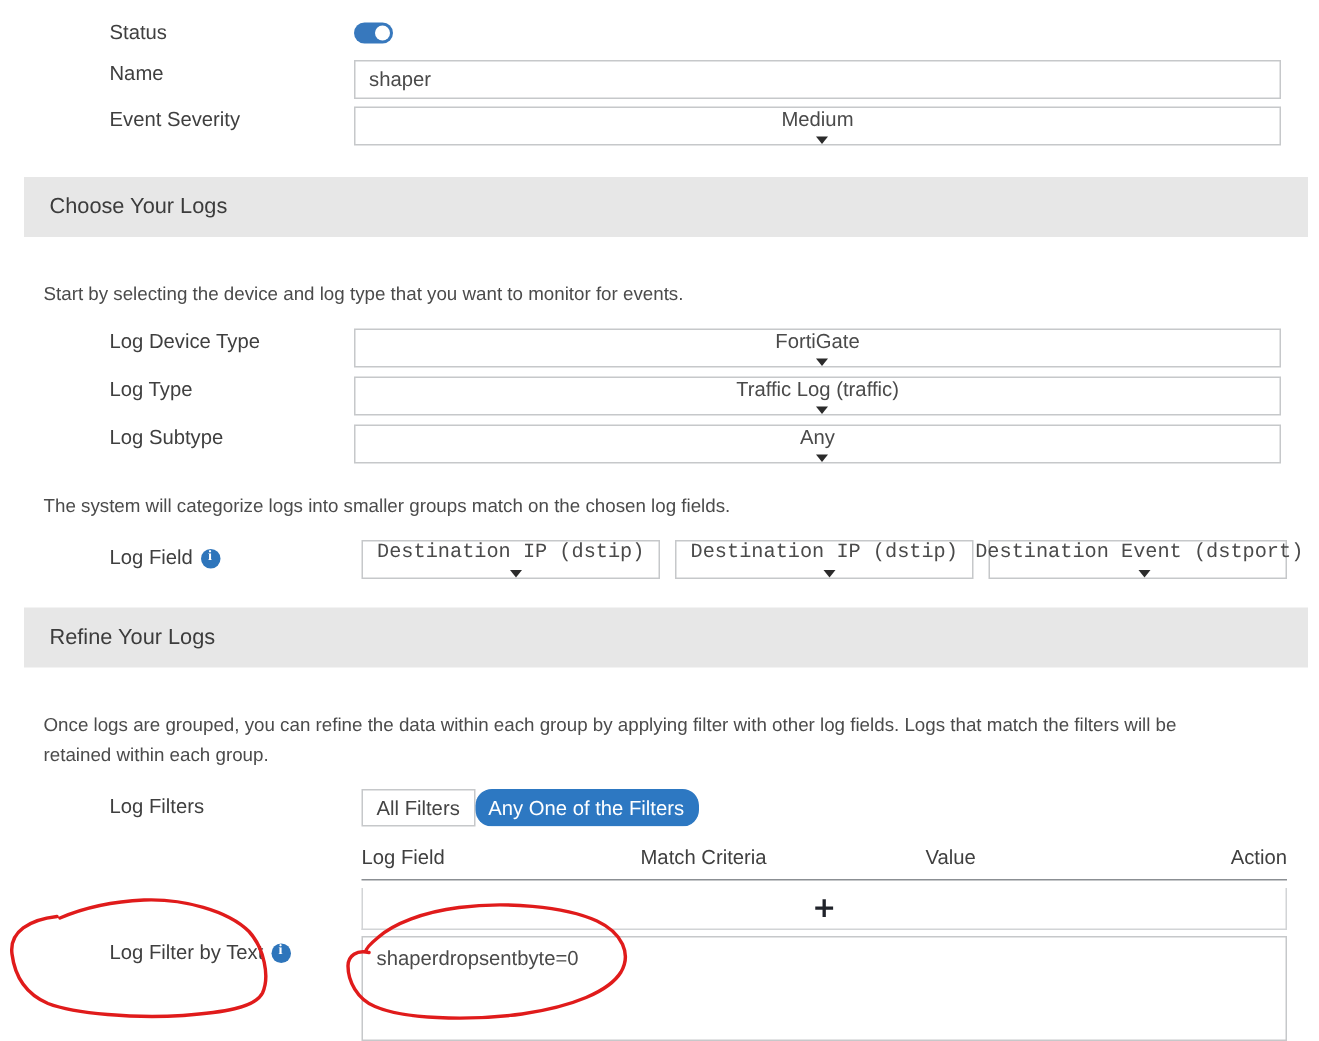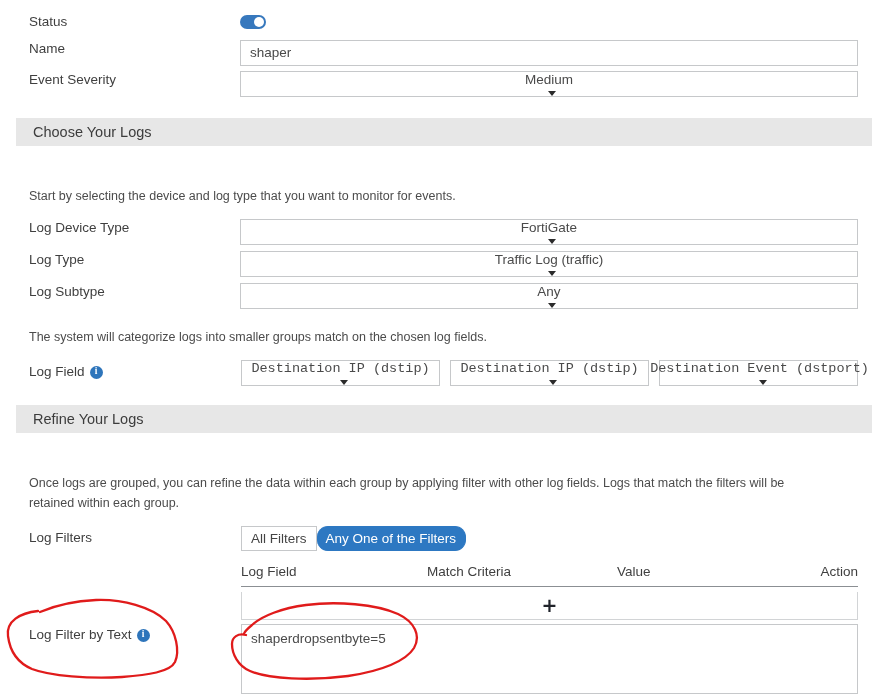--- a/index.html
+++ b/index.html
@@ -25,29 +25,30 @@
 
   
   .row {
     position: absolute;
     left: 0;
     width: 879px;
     display: flex;
     align-items: flex-start;
   }
   .row-label {
-    width: 240px;
+    width: 192px;
     padding-left: 29px;
     box-sizing: border-box;
     color: #3f3f3f;
     font-size: 13.5px;
     line-height: 18px;
     white-space: nowrap;
     display: flex;
     align-items: center;
+    margin-left: 44px;
   }
 
   
   .toggle {
     width: 26px;
     height: 14px;
     border-radius: 8px;
     background: #3778bd;
     position: relative;
     display: inline-block;
@@ -110,21 +111,21 @@
     flex: 0 0 auto;
     margin-left: 6px;
   }
   .sel-wide { width: 618px; }
 
   
   .section-bar {
     position: absolute;
     left: 16px;
     width: 856px;
-    height: 28px;
+    height: 40px;
     background: #e7e7e7;
     display: flex;
     align-items: center;
     padding-left: 17px;
     box-sizing: border-box;
     font-size: 14.5px;
     color: #3c3c3c;
   }
 
   
@@ -367,21 +368,21 @@
 
   <div class="row" style="top:626px;">
     <div class="row-label">
       <span>Log Filter by Text</span>
       <span class="info-icon">i</span>
     </div>
   </div>
 
   <div class="textarea-box" style="top:624px;">
     <span class="spell">
-      <span>shaperdropsentbyte=5</span>
+      <span>shaperdropsentbyte=0</span>
       <span class="squig">
         
       </span>
     </span>
   </div>
 
   <svg class="annot" style="left:0; top:0;" width="879" height="694" viewBox="0 0 879 694" xmlns="http://www.w3.org/2000/svg">
 
     <path d="M 38 611 C 20 613, 6 621, 8 636 C 10 652, 18 663, 32 669
              C 50 676, 90 679, 122 677 C 148 675, 170 672, 175 662

